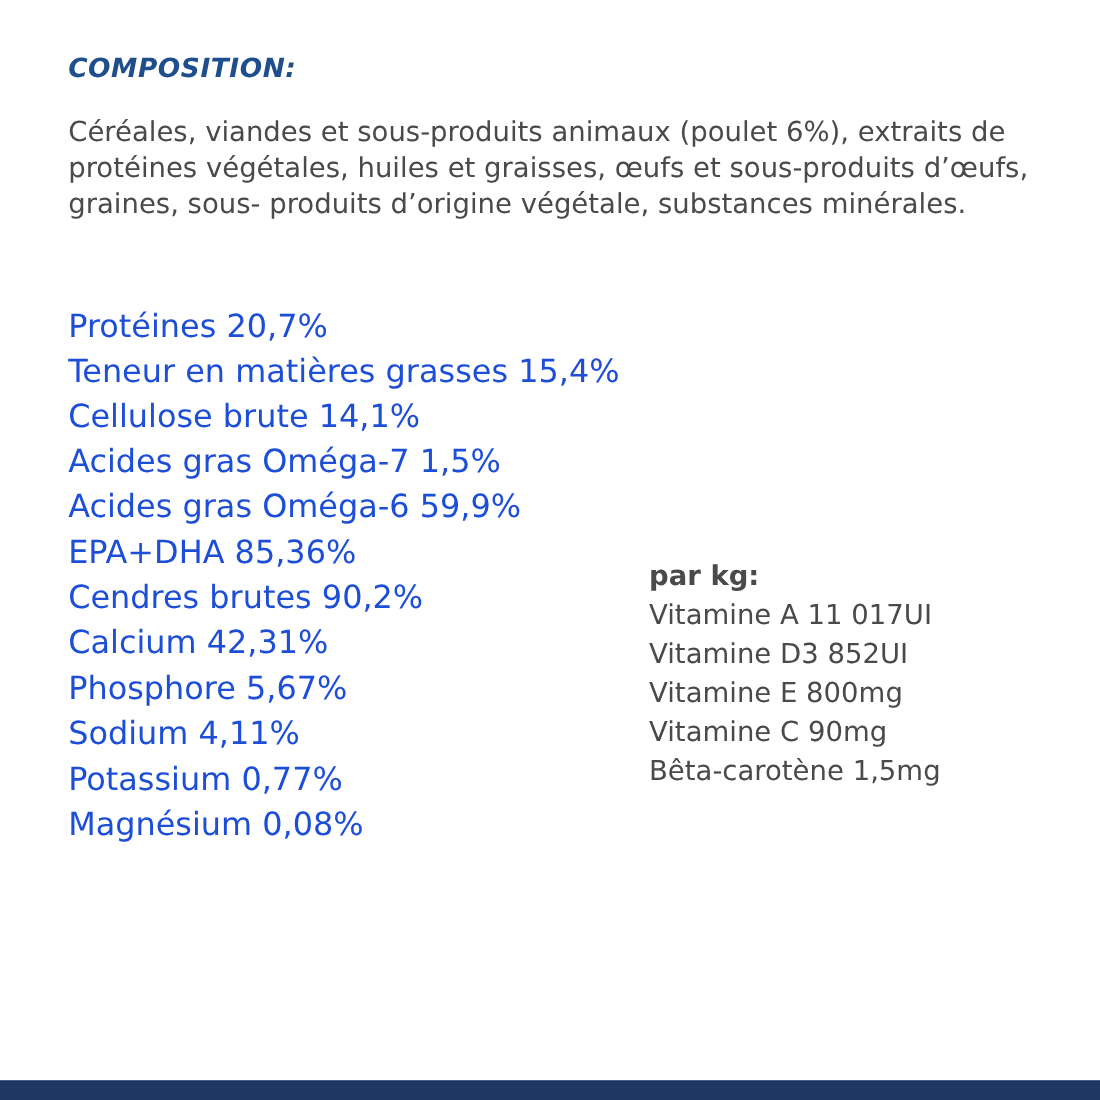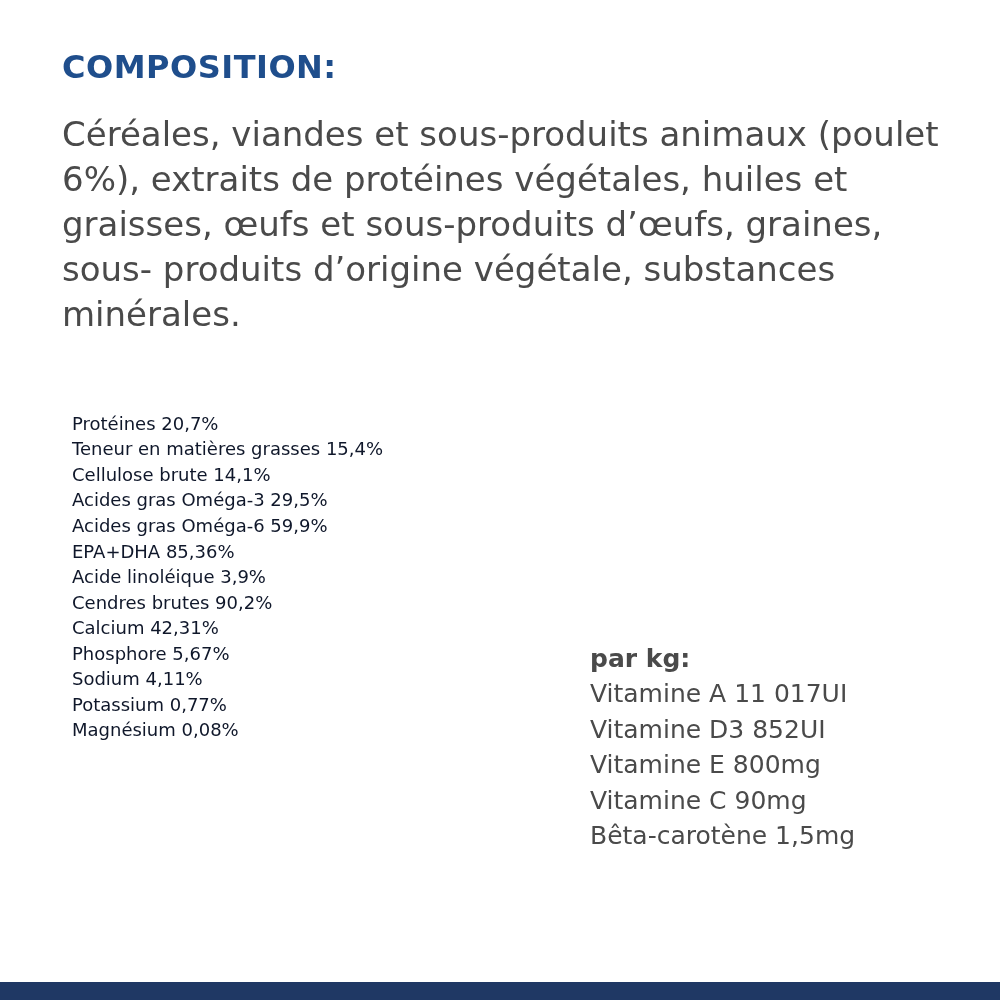--- a/index.html
+++ b/index.html
@@ -28,47 +28,48 @@
     background: #1f3864;
   }
   .content {
     position: absolute;
     left: 62px;
     top: 48px;
     right: 48px;
   }
   h1.section-title {
     color: #1f4e8c;
-    font-size: 32px;
+    font-size: 24px;
     font-weight: bold;
     letter-spacing: 0.5px;
     margin: 0;
     line-height: 1.2;
+    font-style: italic;
   }
   .composition-body {
     color: #4a4a4a;
-    font-size: 34px;
+    font-size: 25px;
     line-height: 1.32;
     margin-top: 26px;
     max-width: 890px;
     font-weight: 400;
   }
   .analytics-block {
     margin-top: 74px;
   }
   .analytics-body {
     margin-top: 28px;
     position: relative;
   }
   .analytics-list {
-    color: #0f172a;
-    font-size: 18px;
+    color: #1d4ed8;
+    font-size: 29px;
     line-height: 1.42;
     list-style: none;
-    margin: 10px;
+    margin: 0;
     padding: 0;
     width: 520px;
   }
   .analytics-list li {
     white-space: nowrap;
   }
   .vitamins {
     position: absolute;
     left: 528px;
     top: 230px;
@@ -103,24 +104,23 @@
       <p class="composition-body">Céréales, viandes et sous-produits animaux (poulet 6%), extraits de protéines végétales, huiles et graisses, œufs et sous-produits d’œufs, graines, sous- produits d’origine végétale, substances minérales.</p>
     </div>
 
     <div class="analytics-block">
 
       <div class="analytics-body">
         <ul class="analytics-list">
           <li>Protéines 20,7%</li>
           <li>Teneur en matières grasses 15,4%</li>
           <li>Cellulose brute 14,1%</li>
-          <li>Acides gras Oméga-3 29,5%</li>
+          <li>Acides gras Oméga-7 1,5%</li>
           <li>Acides gras Oméga-6 59,9%</li>
           <li>EPA+DHA 85,36%</li>
-          <li>Acide linoléique 3,9%</li>
           <li>Cendres brutes 90,2%</li>
           <li>Calcium 42,31%</li>
           <li>Phosphore 5,67%</li>
           <li>Sodium 4,11%</li>
           <li>Potassium 0,77%</li>
           <li>Magnésium 0,08%</li>
         </ul>
 
         <div class="vitamins">
           <div class="vitamins-title">par kg:</div>

